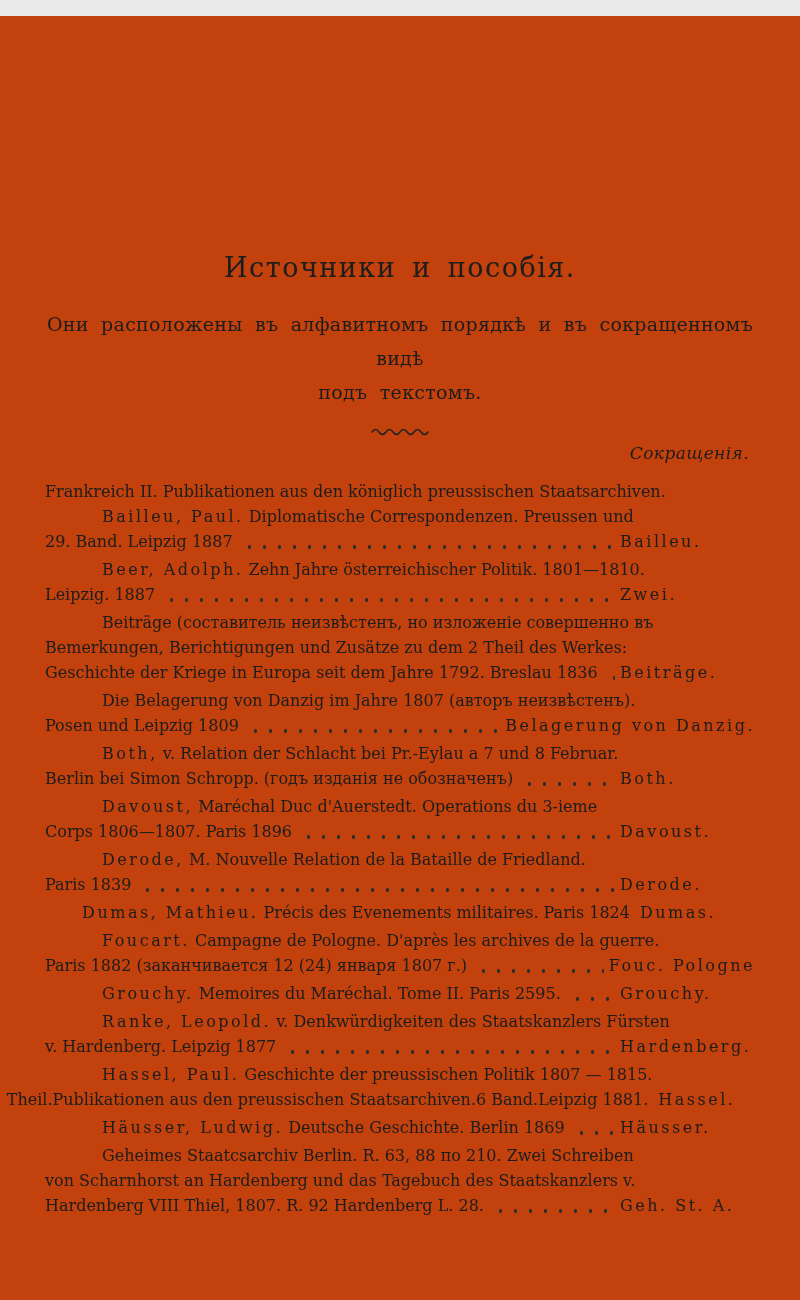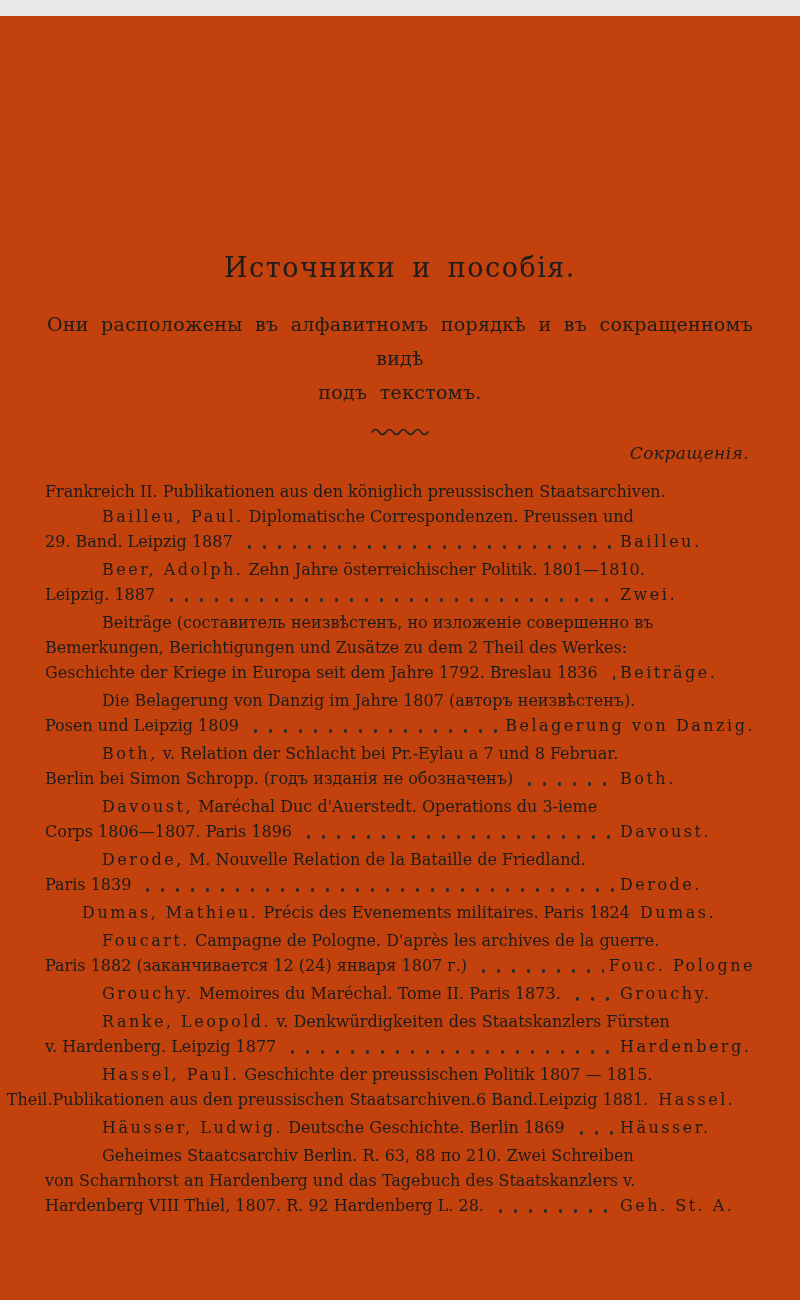--- a/index.html
+++ b/index.html
@@ -162,21 +162,21 @@
       <div class="entry">
         <div class="line indent"><span class="lt"><span class="sp">Foucart.</span><span> Campagne de Pologne. D'après les archives de la guerre.</span></span></div>
         <div class="line leader-line">
           <span class="lt"><span>Paris 1882 (заканчивается 12 (24) января 1807 г.)</span></span>
           <span class="dots"></span>
           <span class="abbr">Fouc. Pologne</span>
         </div>
       </div>
       <div class="entry">
         <div class="line indent leader-line">
-          <span class="lt"><span class="sp">Grouchy.</span><span> Memoires du Maréchal. Tome II. Paris 1873.</span></span>
+          <span class="lt"><span class="sp">Grouchy.</span><span> Memoires du Maréchal. Tome II. Paris 2595.</span></span>
           <span class="dots"></span>
           <span class="abbr">Grouchy.</span>
         </div>
       </div>
       <div class="entry">
         <div class="line indent"><span class="lt"><span class="sp">Ranke, Leopold.</span><span> v. Denkwürdigkeiten des Staatskanzlers Fürsten</span></span></div>
         <div class="line leader-line">
           <span class="lt"><span>v. Hardenberg. Leipzig 1877</span></span>
           <span class="dots"></span>
           <span class="abbr">Hardenberg.</span>

